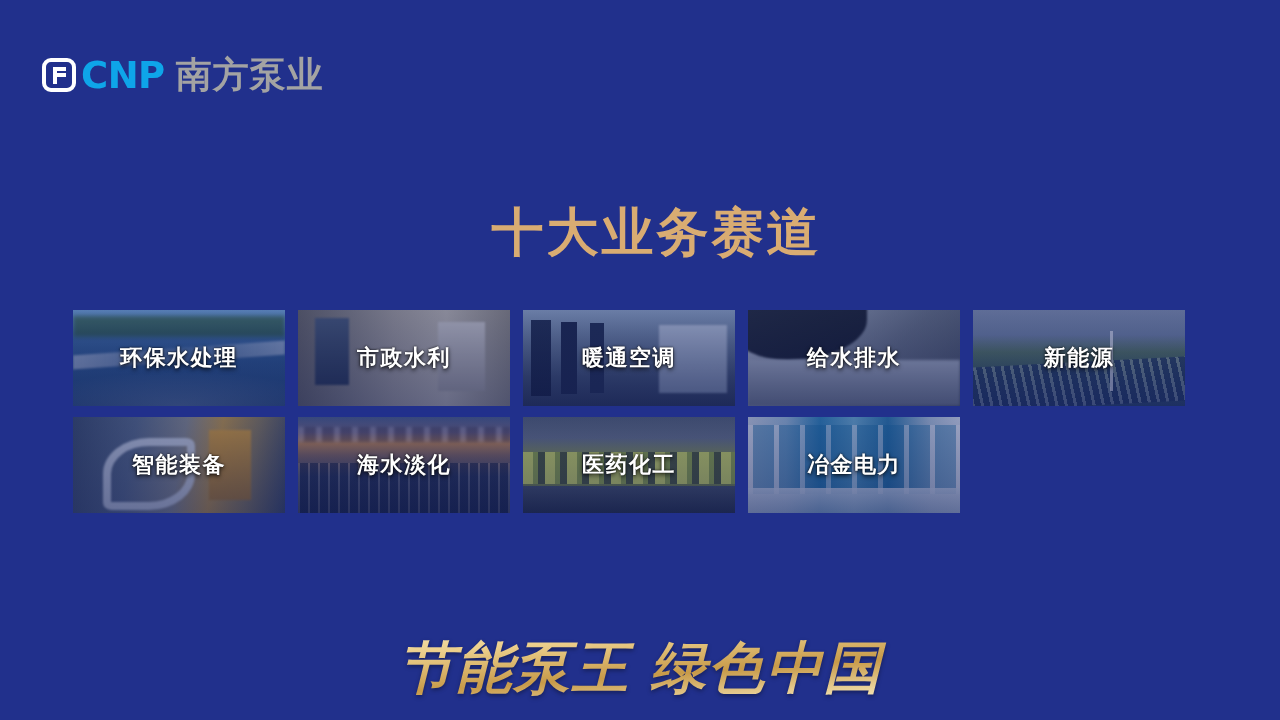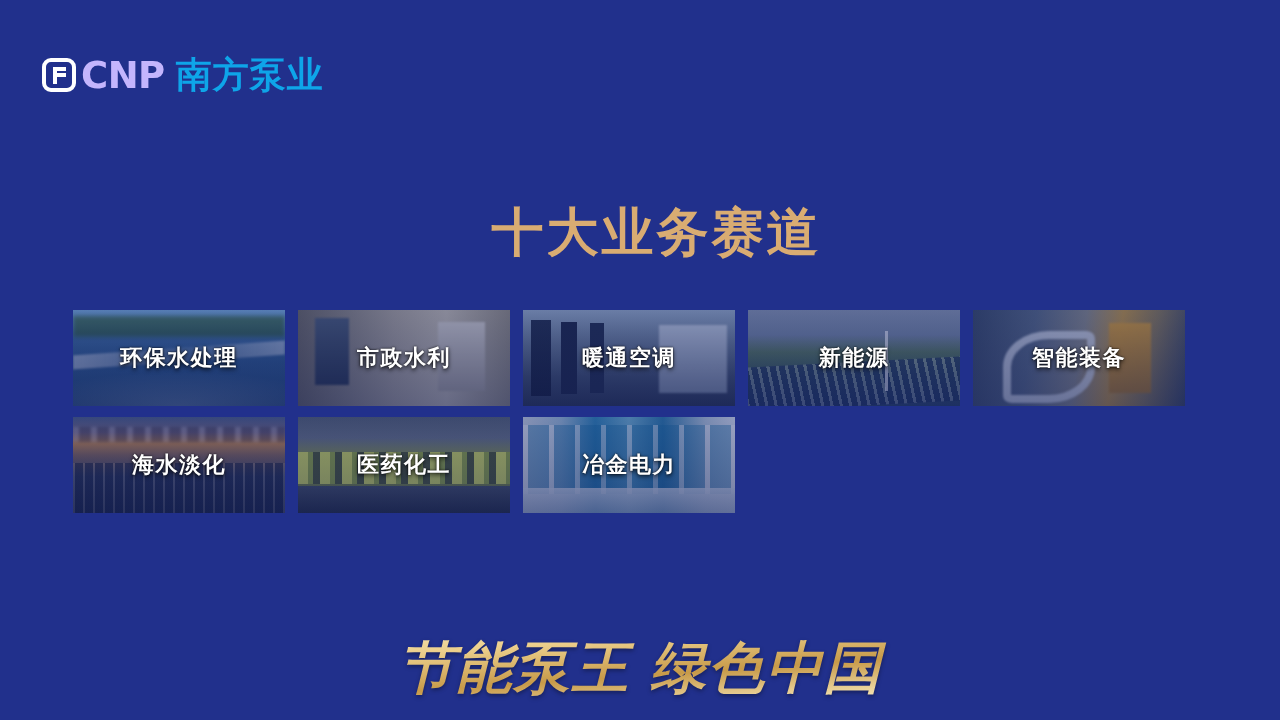--- a/index.html
+++ b/index.html
@@ -41,28 +41,28 @@
   }
   #logo-mark::after {
     content:"";
     position:absolute;
     left:7px; top:5px;
     width:13px; height:4px;
     background:#ffffff;
     box-shadow: 0 6px 0 0 #ffffff;
   }
   #logo-cnp {
-    color:#c4b5fd;
+    color:#0ea5e9;
     font-size:37px;
     font-weight:bold;
     letter-spacing:-0.5px;
     line-height:1;
   }
   #logo-cn {
-    color:#0ea5e9;
+    color:#a3a3a3;
     font-size:36px;
     font-weight:bold;
     letter-spacing:1px;
     line-height:1;
     margin-left:11px;
     font-family:"DejaVu Sans","Liberation Sans",sans-serif;
   }
 
   
   #title {
@@ -298,20 +298,25 @@
         <div class="card-art art-plant"></div>
         <div class="card-tint"></div>
         <div class="card-label">市政水利</div>
       </div>
       <div class="card">
         <div class="card-art art-hvac"></div>
         <div class="card-tint"></div>
         <div class="card-label">暖通空调</div>
       </div>
       <div class="card">
+        <div class="card-art art-pipe"></div>
+        <div class="card-tint"></div>
+        <div class="card-label">给水排水</div>
+      </div>
+      <div class="card">
         <div class="card-art art-solar"></div>
         <div class="card-tint"></div>
         <div class="card-label">新能源</div>
       </div>
       <div class="card">
         <div class="card-art art-robot"></div>
         <div class="card-tint"></div>
         <div class="card-label">智能装备</div>
       </div>
       <div class="card">

